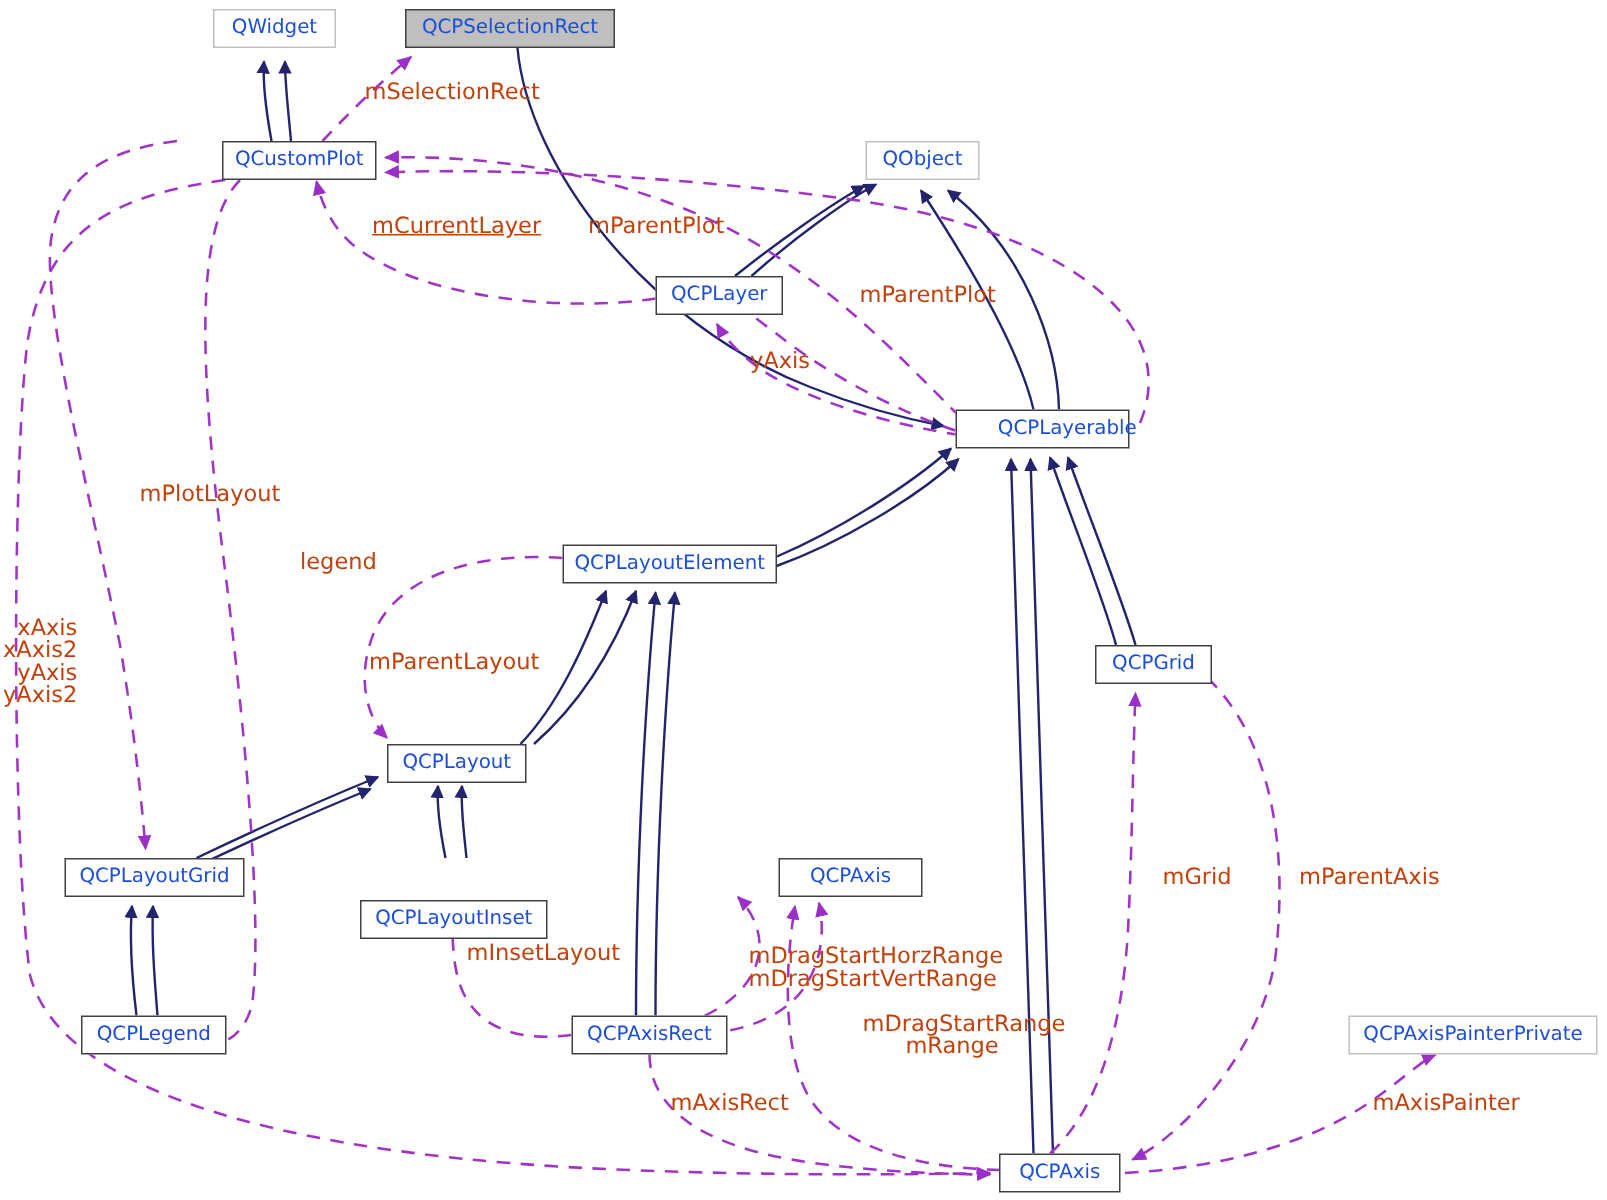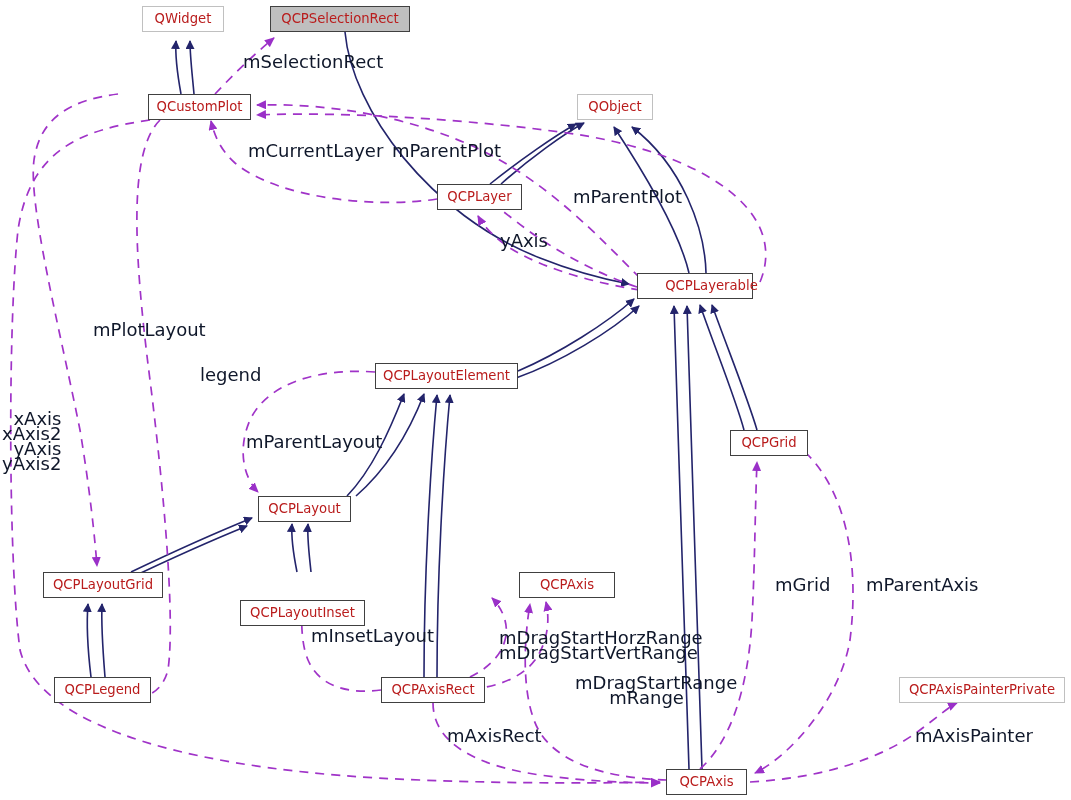--- a/index.html
+++ b/index.html
@@ -27,40 +27,40 @@
   }
   .node {
     position: absolute;
     box-sizing: border-box;
     display: flex;
     align-items: center;
     justify-content: center;
     white-space: nowrap;
     font-size: 13.2px;
     line-height: 1;
-    color: #b91c1c;
+    color: #1d4ed8;
     background: #ffffff;
     border: 1px solid #404040;
     padding: 0 7px;
     height: 26px;
     z-index: 5;
   }
   .node.plain {
     border: 1px solid #c0c0c0;
     background: #ffffff;
   }
   .node.highlight {
     border: 1px solid #404040;
     background: #bfbfbf;
   }
   .edge-label {
     position: absolute;
-    font-size: 18px;
+    font-size: 15px;
     line-height: 15px;
-    color: #0f172a;
+    color: #c2410c;
     white-space: pre;
     background: transparent;
     z-index: 4;
   }
   .edge-label.ctr { text-align: right; }
 </style>
 </head>
 <body>
 
 <div id="diagram">
@@ -211,21 +211,21 @@
   <div class="node plain" style="left:899px;top:677px;width:166px;">
     <span>QCPAxisPainterPrivate</span>
   </div>
 
   <div class="node" style="left:666px;top:769px;width:81px;">
     <span>QCPAxis</span>
   </div>
 
   <div class="edge-label" style="left:243px;top:54px;">mSelectionRect</div>
 
-  <div class="edge-label" style="left:248px;top:143px;">mCurrentLayer</div>
+  <div class="edge-label" style="left:248px;top:143px;text-decoration:underline;">mCurrentLayer</div>
 
   <div class="edge-label" style="left:392px;top:143px;">mParentPlot</div>
 
   <div class="edge-label" style="left:573px;top:189px;">mParentPlot</div>
 
   <div class="edge-label" style="left:500px;top:233px;">yAxis</div>
 
   <div class="edge-label" style="left:93px;top:322px;">mPlotLayout</div>
 
   <div class="edge-label" style="left:200px;top:367px;">legend</div>

